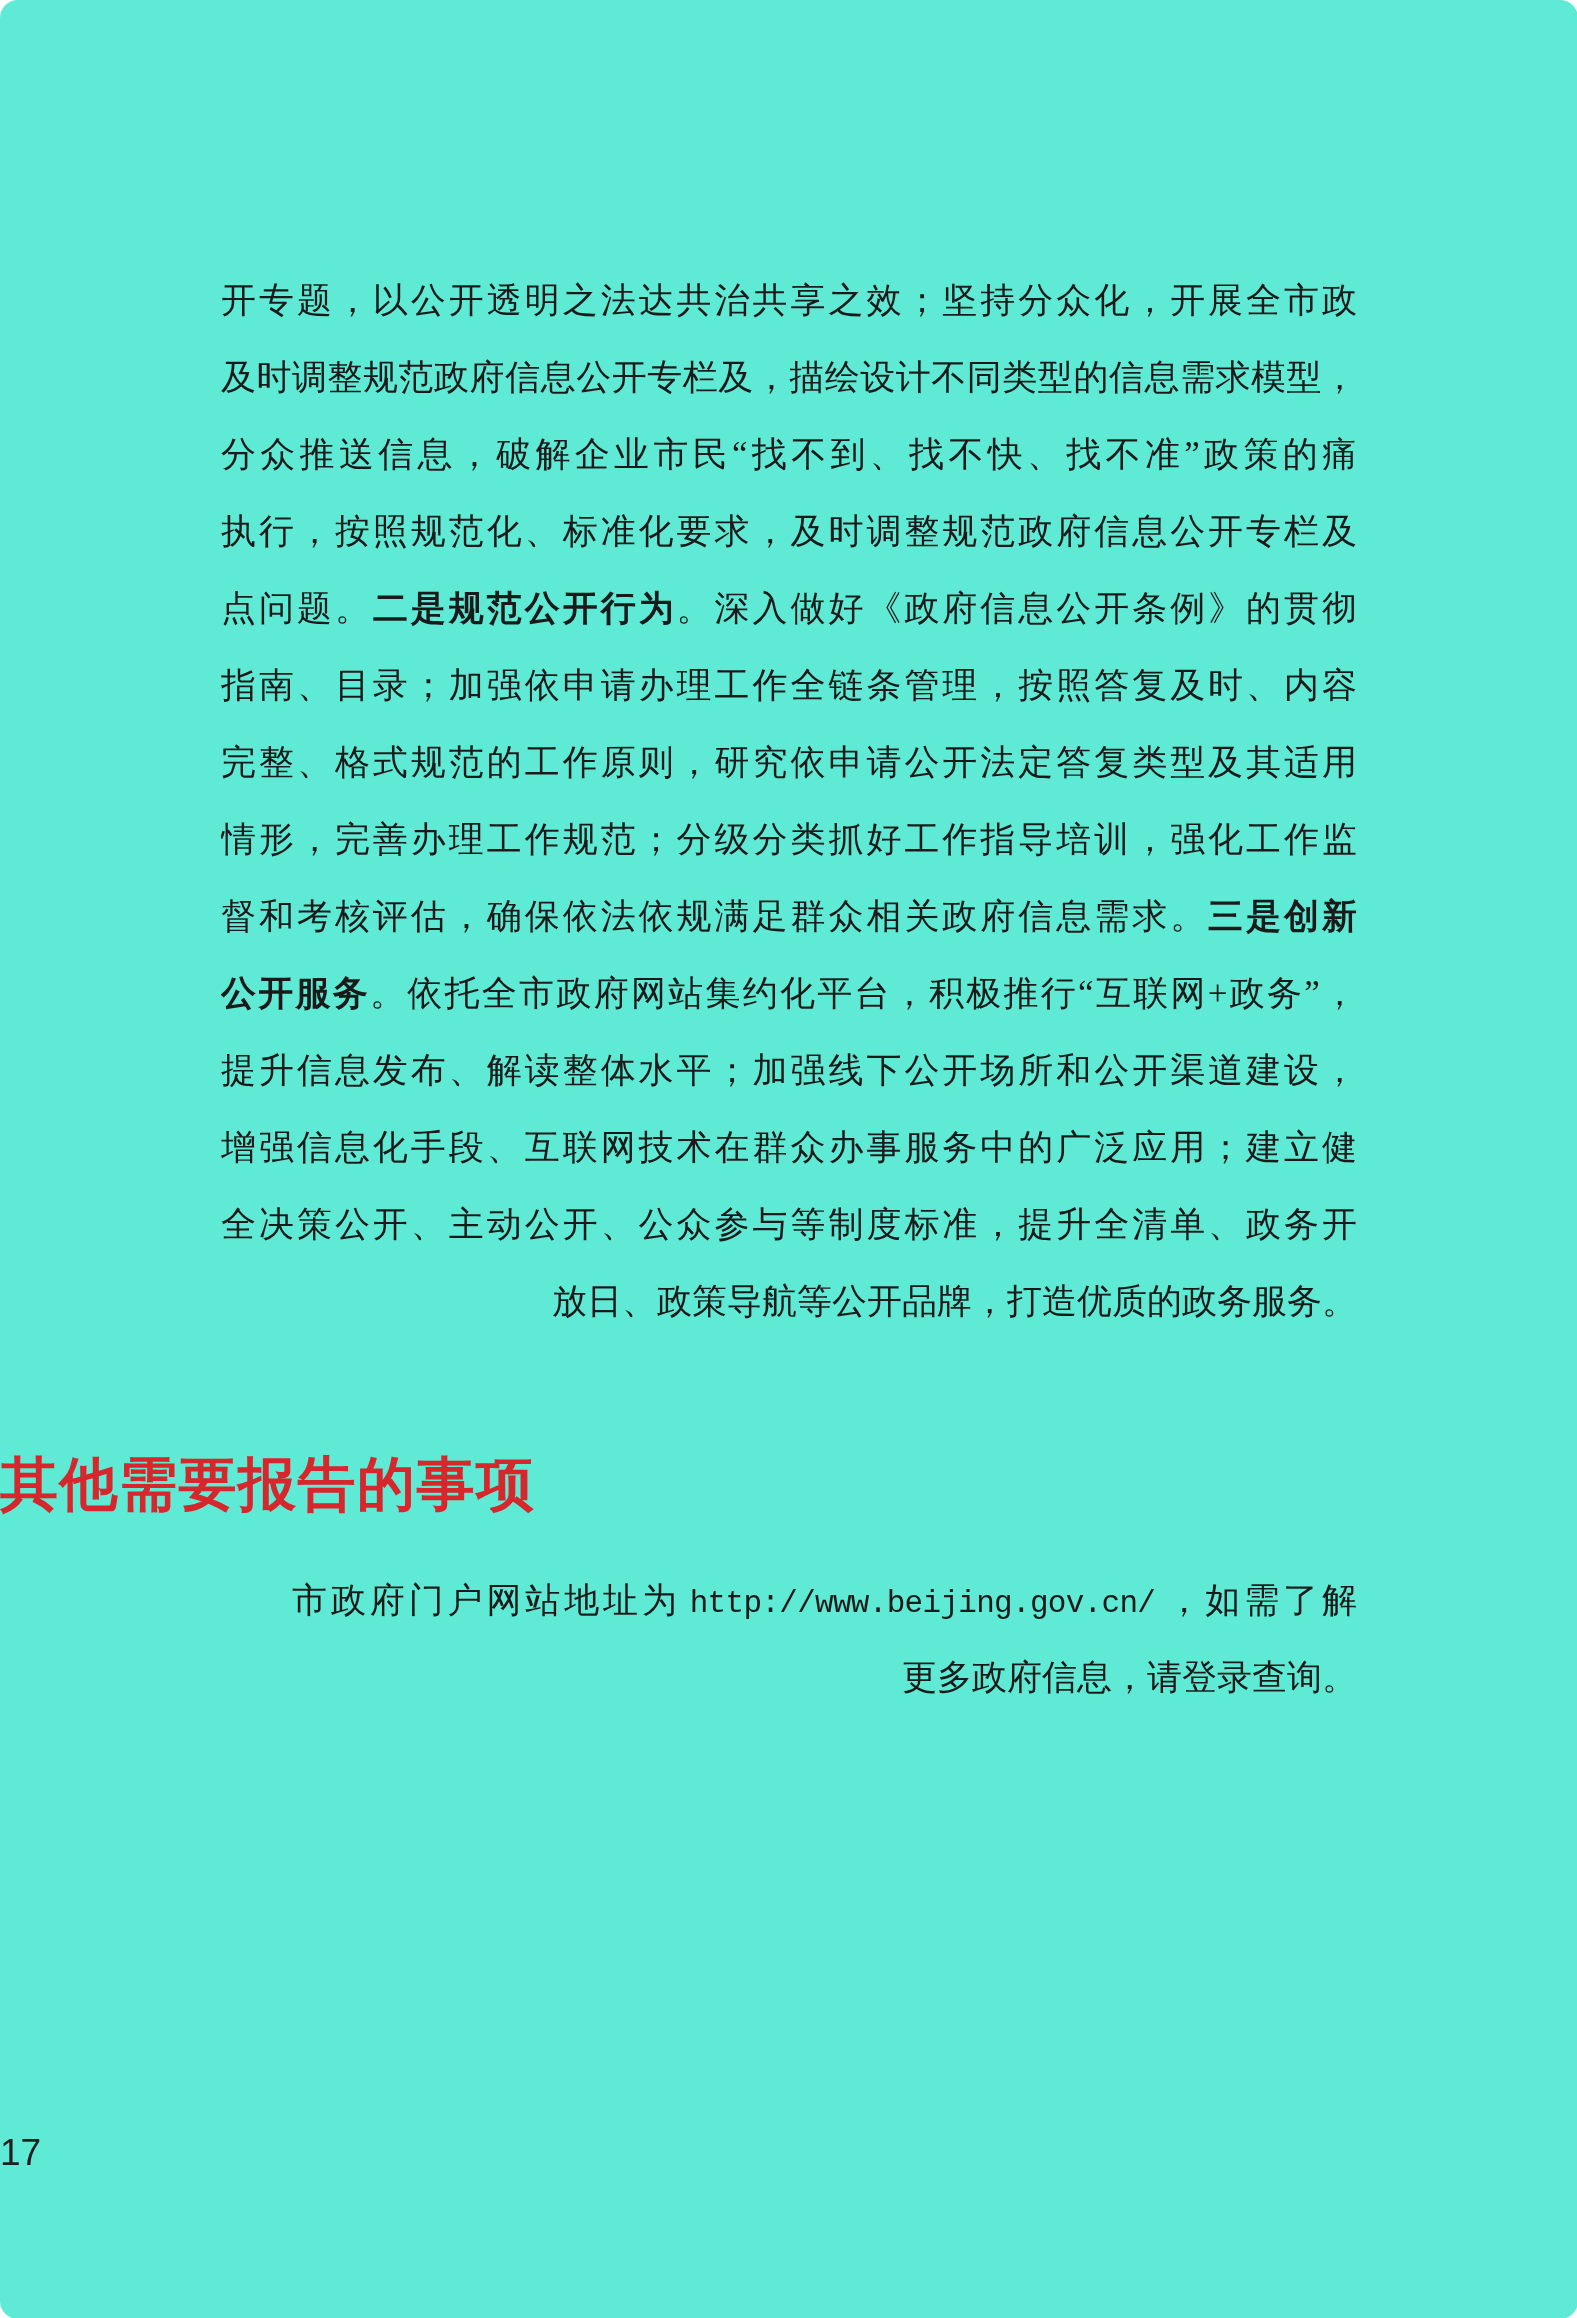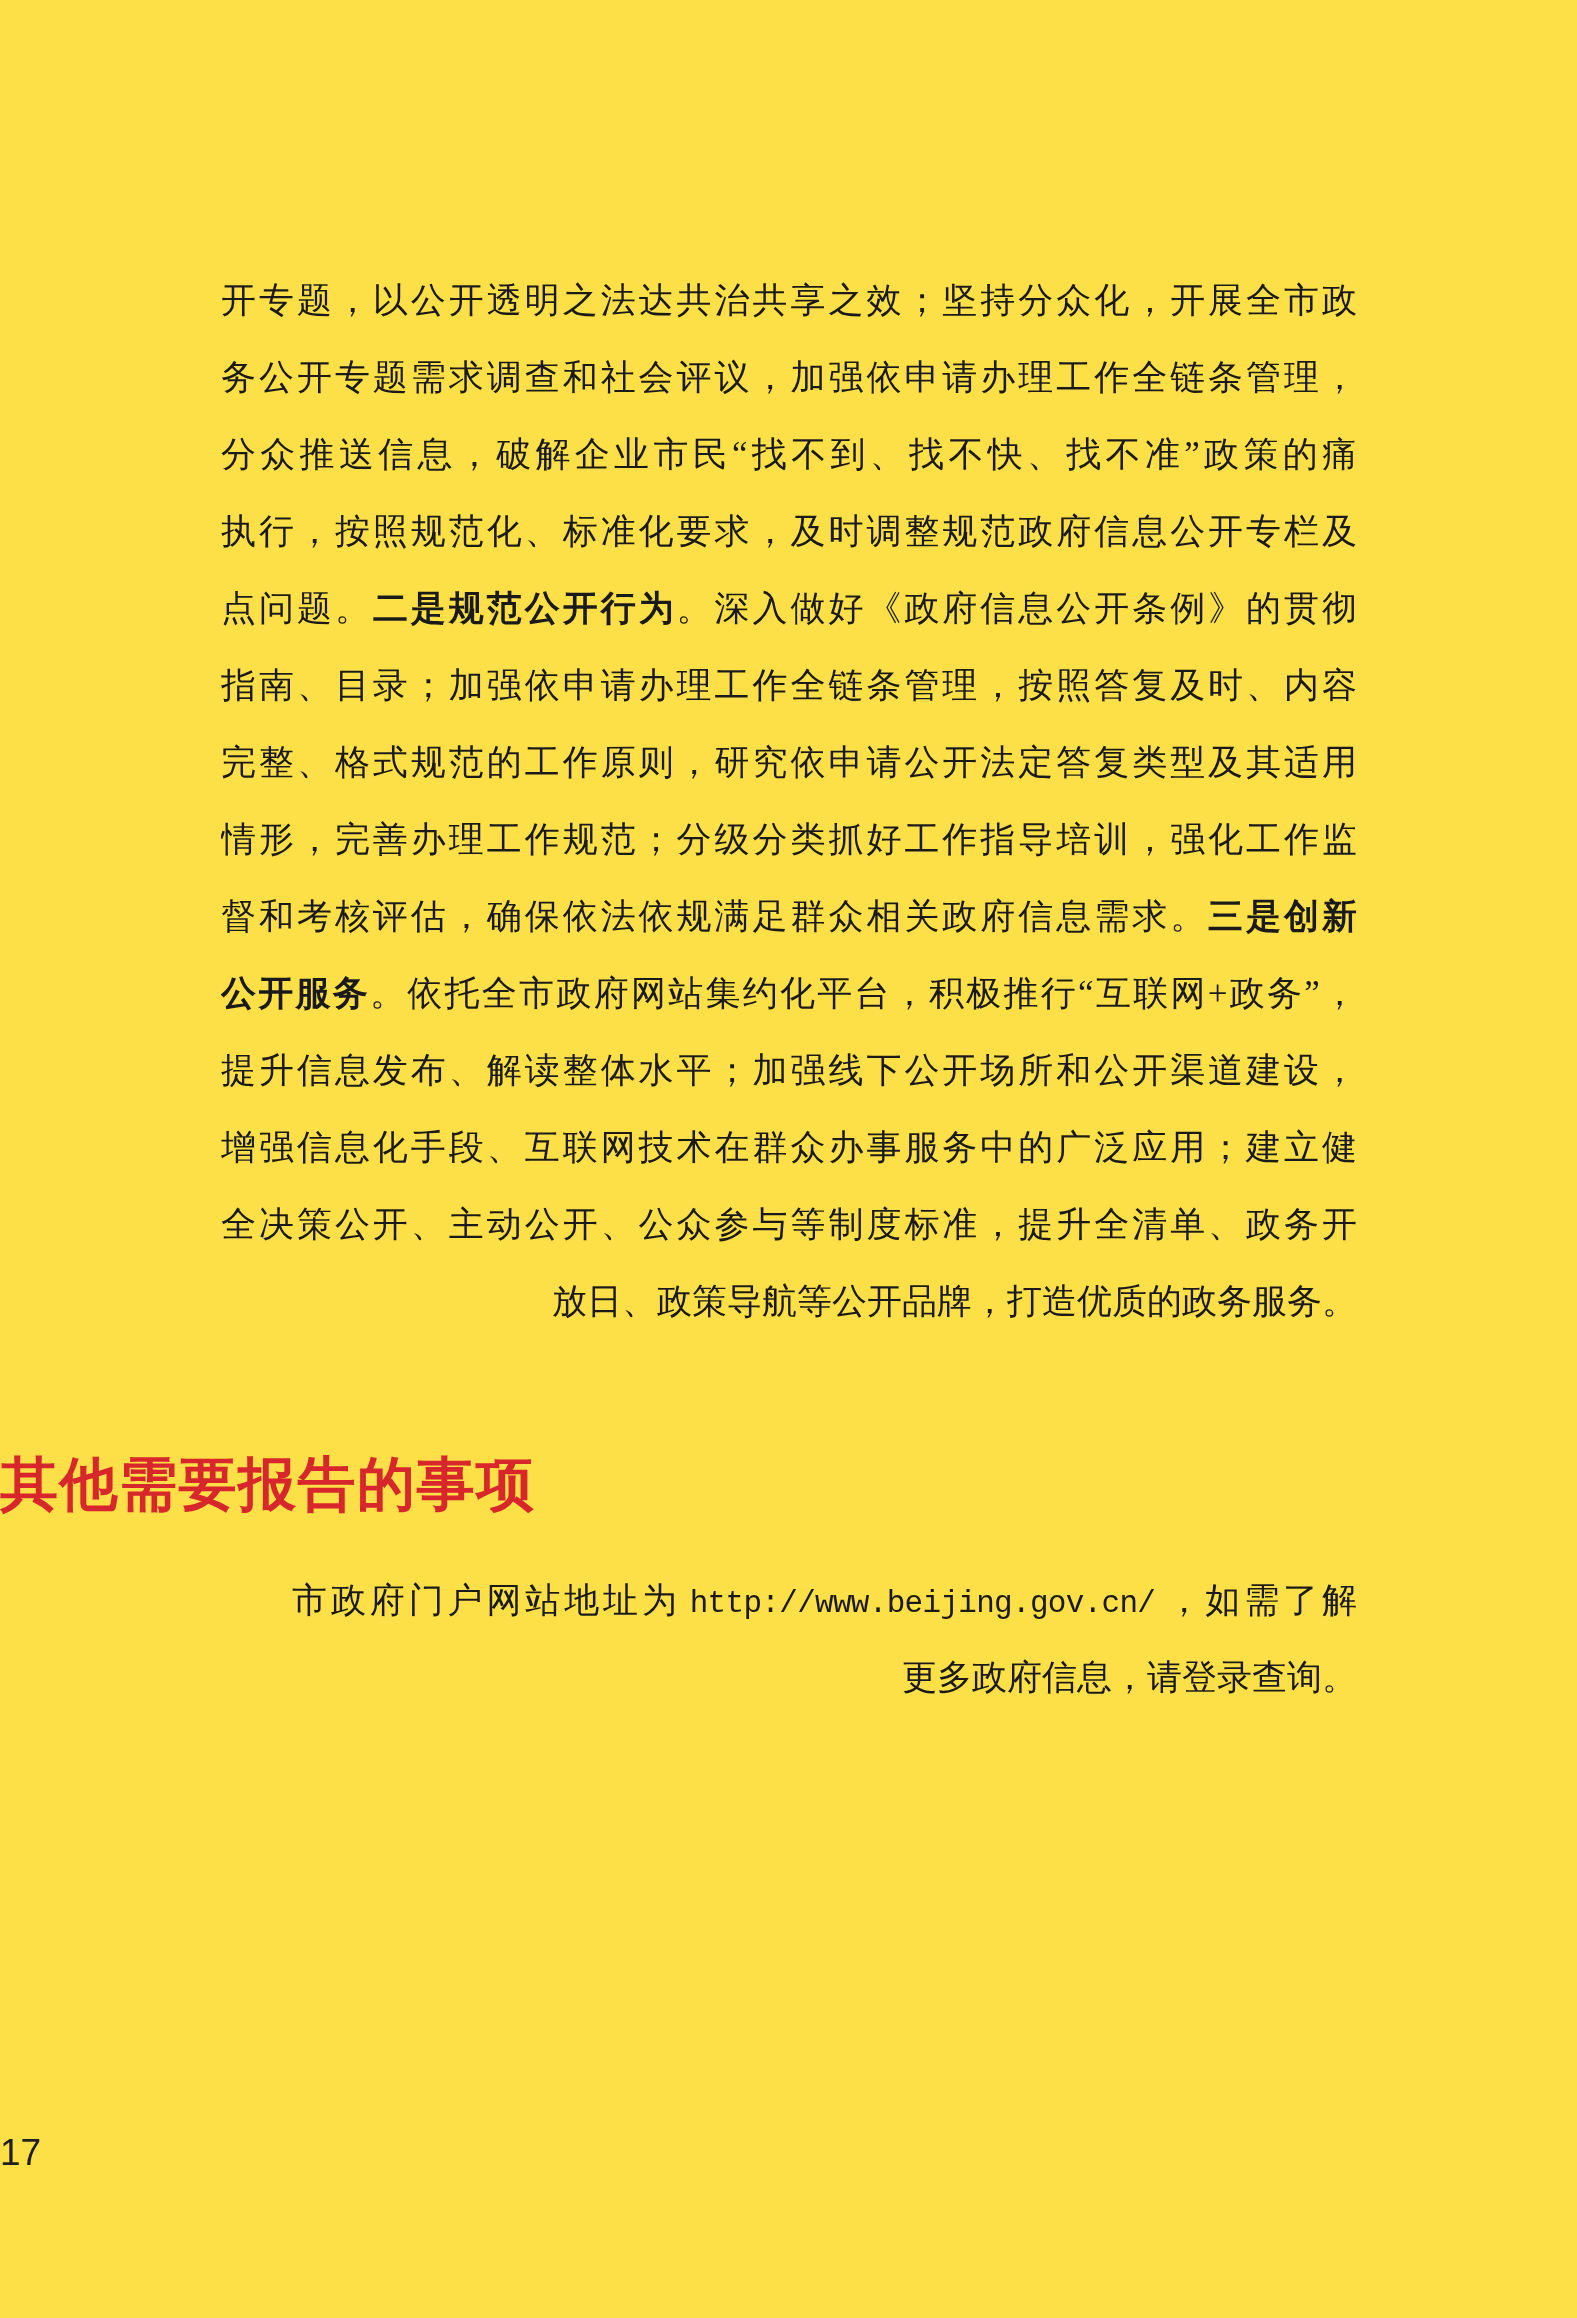--- a/index.html
+++ b/index.html
@@ -71,25 +71,25 @@
     text-align: left;
     font-family: "Liberation Sans", sans-serif;
     font-size: 37px;
     line-height: 40px;
     color: #1f1f1f;
   }
 </style>
 </head>
 <body>
 
-<main class="page" style="color: rgb(26, 26, 26); background: #fde047;">
+<main class="page" style="color: rgb(26, 26, 26); background: #5eead4; border-radius: 18px;">
 
   <section class="body-text">
       <div class="line just"><span>开专题，以公开透明之法达共治共享之效；坚持分众化，开展全市政</span></div>
-      <div class="line just"><span>务公开专题需求调查和社会评议，加强依申请办理工作全链条管理，</span></div>
+      <div class="line just"><span>及时调整规范政府信息公开专栏及，描绘设计不同类型的信息需求模型，</span></div>
       <div class="line just"><span>分众推送信息，破解企业市民“找不到、找不快、找不准”政策的痛</span></div>
       <div class="line just"><span>执行，按照规范化、标准化要求，及时调整规范政府信息公开专栏及</span></div>
       <div class="line just"><span>点问题。</span><span class="b">二是规范公开行为</span><span>。深入做好《政府信息公开条例》的贯彻</span></div>
       <div class="line just"><span>指南、目录；加强依申请办理工作全链条管理，按照答复及时、内容</span></div>
       <div class="line just"><span>完整、格式规范的工作原则，研究依申请公开法定答复类型及其适用</span></div>
       <div class="line just"><span>情形，完善办理工作规范；分级分类抓好工作指导培训，强化工作监</span></div>
       <div class="line just"><span>督和考核评估，确保依法依规满足群众相关政府信息需求。</span><span class="b">三是创新</span></div>
       <div class="line just"><span class="b">公开服务</span><span>。依托全市政府网站集约化平台，积极推行“互联网+政务”，</span></div>
       <div class="line just"><span>提升信息发布、解读整体水平；加强线下公开场所和公开渠道建设，</span></div>
       <div class="line just"><span>增强信息化手段、互联网技术在群众办事服务中的广泛应用；建立健</span></div>

